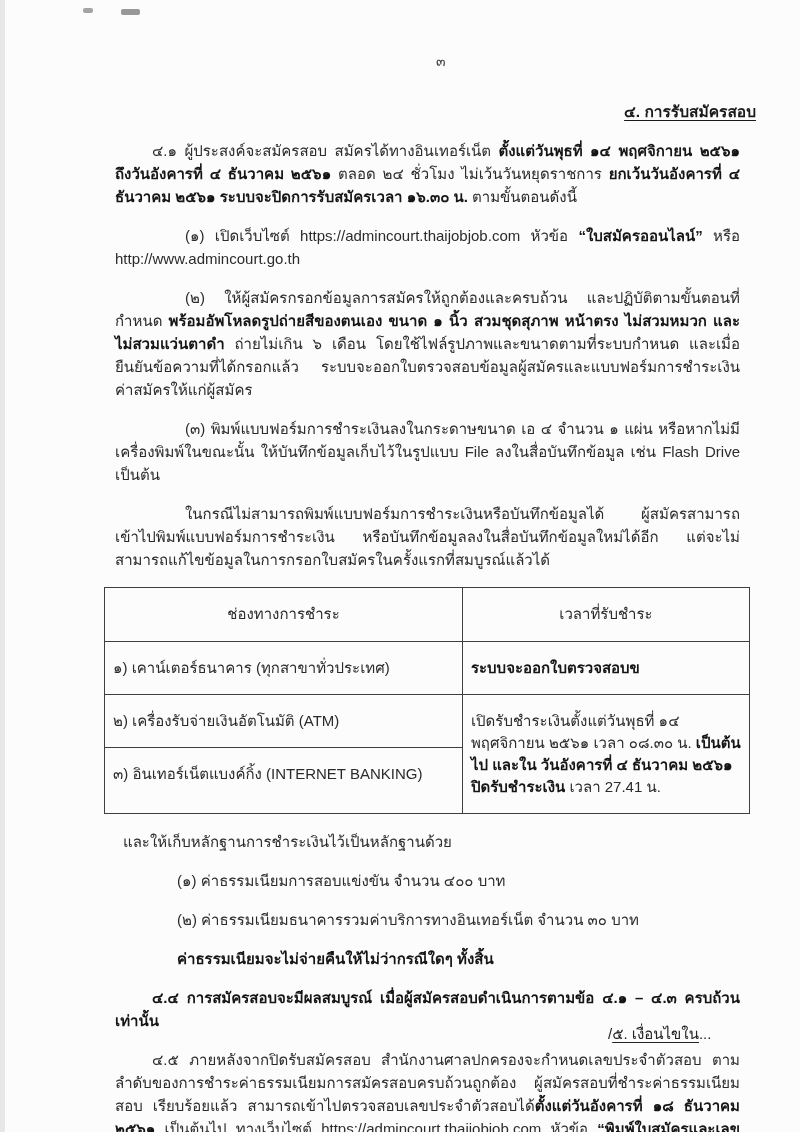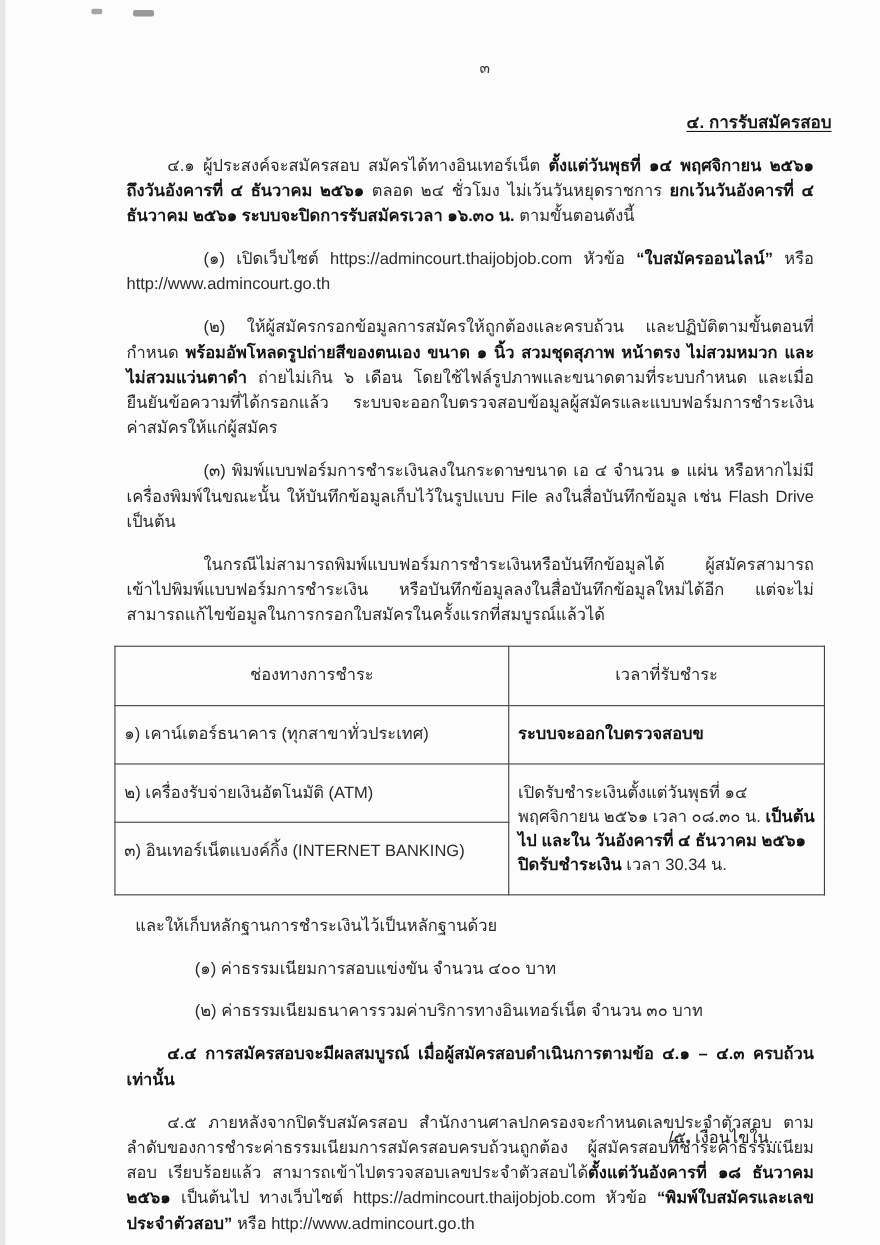--- a/index.html
+++ b/index.html
@@ -35,21 +35,21 @@
   table.pay th,table.pay td{
     border:1px solid #3f3f3f;font-size:15px;line-height:22px;
     padding:15px 8px;vertical-align:top;font-weight:normal;
   }
   table.pay th{text-align:center;height:23px;}
   td.cell-channel{}
   tr.r1 td{height:22px;}
   tr.r2 td{height:22px;}
   td.cell-merged{line-height:24px;padding-top:2px;}
   .footer-ref{position:absolute;left:608px;top:1022px;font-size:15px;color:#222;}
-  .footer-ref .u{text-underline-offset:3px;}
+  .footer-ref .u{text-decoration:underline;text-underline-offset:3px;}
 </style>
 </head>
 <body>
 
 <div class="page">
   <div class="scan-edge"></div>
   <div class="speck speck1"></div>
   <div class="speck speck2"></div>
 
   <div class="pagenum">๓</div>
@@ -73,28 +73,29 @@
             <th>เวลาที่รับชำระ</th>
           </tr>
         </thead>
         <tbody>
           <tr class="r1">
             <td class="cell-channel">๑) เคาน์เตอร์ธนาคาร (ทุกสาขาทั่วประเทศ)</td>
             <td><span class="b">ระบบจะออกใบตรวจสอบข</span></td>
           </tr>
           <tr class="r2">
             <td class="cell-channel">๒) เครื่องรับจ่ายเงินอัตโนมัติ (ATM)</td>
-            <td class="cell-merged" rowspan="2"><span>เปิดรับชำระเงินตั้งแต่วันพุธที่ ๑๔ พฤศจิกายน ๒๕๖๑ เวลา ๐๘.๓๐ น. </span><span class="b">เป็นต้นไป และใน วันอังคารที่ ๔ ธันวาคม ๒๕๖๑ ปิดรับชำระเงิน</span><span> เวลา 30.34 น.</span></td>
+            <td class="cell-merged" rowspan="2"><span>เปิดรับชำระเงินตั้งแต่วันพุธที่ ๑๔ พฤศจิกายน ๒๕๖๑ เวลา ๐๘.๓๐ น. </span><span class="b">เป็นต้นไป และใน วันอังคารที่ ๔ ธันวาคม ๒๕๖๑ ปิดรับชำระเงิน</span><span> เวลา 27.41 น.</span></td>
           </tr>
           <tr class="r3">
             <td class="cell-channel">๓) อินเทอร์เน็ตแบงค์กิ้ง (INTERNET BANKING)</td>
           </tr>
         </tbody>
       </table>
       <p class="para i0"><span>และให้เก็บหลักฐานการชำระเงินไว้เป็นหลักฐานด้วย</span></p>
       <p class="para i3"><span>(๑) ค่าธรรมเนียมการสอบแข่งขัน จำนวน ๔๐๐ บาท</span></p>
       <p class="para i3"><span>(๒) ค่าธรรมเนียมธนาคารรวมค่าบริการทางอินเทอร์เน็ต จำนวน ๓๐ บาท</span></p>
+      <p class="para i3"><span class="b">ค่าธรรมเนียมจะไม่จ่ายคืนให้ไม่ว่ากรณีใดๆ ทั้งสิ้น</span></p>
       <p class="para i1"><span class="b">๔.๔ การสมัครสอบจะมีผลสมบูรณ์ เมื่อผู้สมัครสอบดำเนินการตามข้อ ๔.๑ – ๔.๓ ครบถ้วนเท่านั้น</span></p>
       <p class="para i1"><span>๔.๕ ภายหลังจากปิดรับสมัครสอบ สำนักงานศาลปกครองจะกำหนดเลขประจำตัวสอบ ตามลำดับของการชำระค่าธรรมเนียมการสมัครสอบครบถ้วนถูกต้อง ผู้สมัครสอบที่ชำระค่าธรรมเนียมสอบ เรียบร้อยแล้ว สามารถเข้าไปตรวจสอบเลขประจำตัวสอบได้</span><span class="b">ตั้งแต่วันอังคารที่ ๑๘ ธันวาคม ๒๕๖๑</span><span> เป็นต้นไป ทางเว็บไซต์ https://admincourt.thaijobjob.com หัวข้อ </span><span class="b">“พิมพ์ใบสมัครและเลขประจำตัวสอบ”</span><span> หรือ http://www.admincourt.go.th</span></p>
     </main>
 
   <div class="footer-ref"><span>/</span><span class="u">๕. เงื่อนไขใน</span><span>...</span></div>
 </div>
 
 </body></html>

